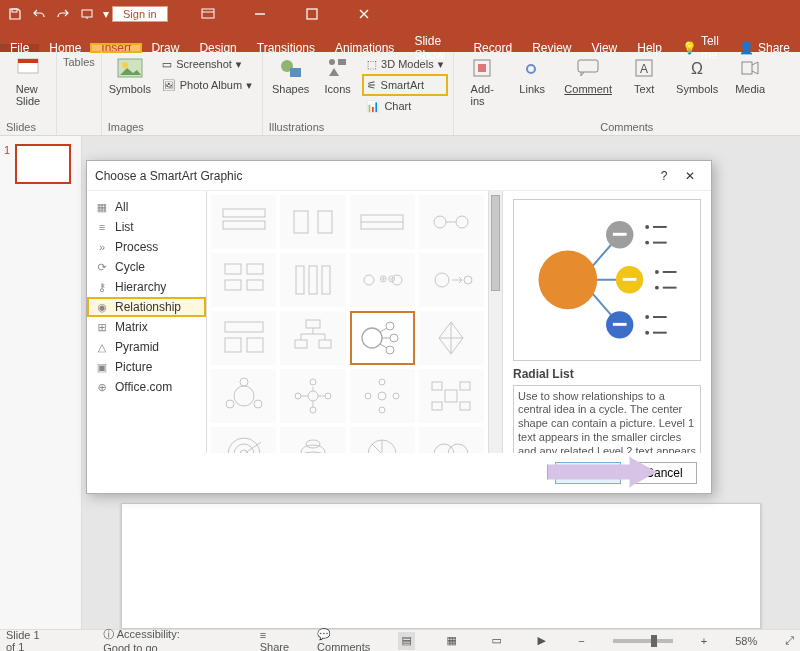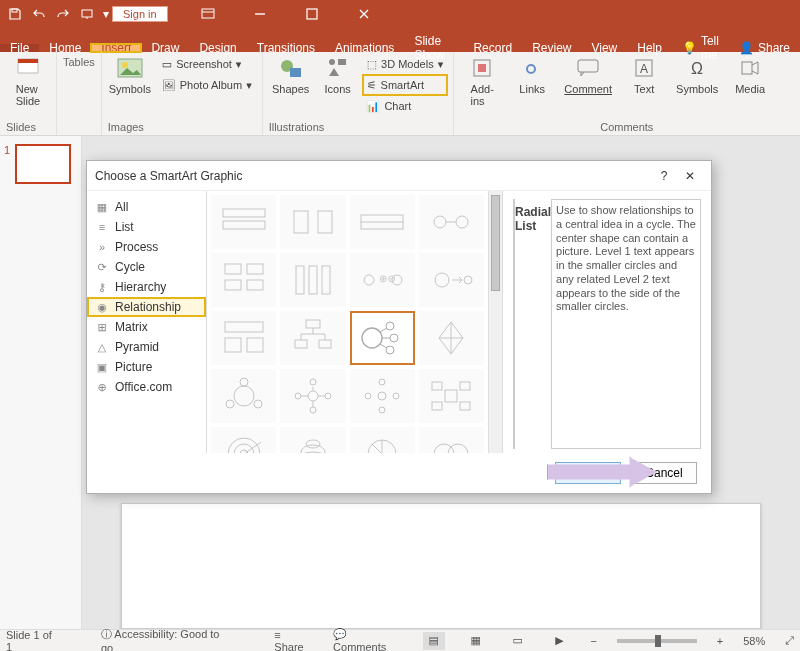--- a/index.html
+++ b/index.html
@@ -48,30 +48,30 @@
   .cat { display: flex; align-items: center; gap: 6px; padding: 3px 8px; font-size: 12px; color:#333; }
   .cat .ci { width:14px; height:14px; display:flex; align-items:center; justify-content:center; color:#888; font-size:11px; }
   .cat.sel { background: #fff8df; outline: 2px solid #e7b416; outline-offset: -2px; }
   .dlg-gallery { width: 296px; border-right: 1px solid #ddd; position: relative; overflow: hidden; }
   .gal-grid { position:absolute; inset:0 14px 0 0; display:grid; grid-template-columns: repeat(4, 1fr); grid-auto-rows: 54px; gap:4px; padding:4px; }
   .gal-item { border:1px solid transparent; display:flex; align-items:center; justify-content:center; background:#fafafa; }
   .gal-item svg { opacity:0.55; }
   .gal-item.sel { border:2px solid #d07a2c; background:#fff; }
   .gal-scroll { position:absolute; right:0; top:0; bottom:0; width:14px; background:#f0f0f0; border-left:1px solid #ddd; }
   .gal-thumb { position:absolute; left:2px; right:2px; top:4px; height:96px; background:#c9c9c9; border:1px solid #aaa; }
-  .dlg-preview { flex:1; padding: 8px 10px 4px; display:flex; flex-direction:row; }
+  .dlg-preview { flex:1; padding: 8px 10px 4px; display:flex; flex-direction:column; }
   .pv-canvas { flex:1; border:1px solid #ccc; position:relative; }
   .pv-title { font-weight:600; font-size:12px; margin:6px 0 4px; }
   .pv-desc { font-size:11px; color:#555; line-height:1.25; border:1px solid #ccc; padding:4px; }
   .dlg-foot { height: 40px; display:flex; align-items:center; justify-content:flex-end; gap:10px; padding: 0 14px; position:relative; }
   .arrow-hl { position:absolute; left:460px; top:4px; width:110px; height:30px; background:#d6c3e6; clip-path: polygon(0 25%, 75% 25%, 75% 0, 100% 50%, 75% 100%, 75% 75%, 0 75%); border:1px solid #be9edc; }
   .btn { min-width: 66px; height: 22px; font-size:12px; border:1px solid #adadad; background:#fdfdfd; }
   .btn.ok { background:#e5f1fb; border-color:#7aaed6; }
   
-  .status { position:absolute; left:0; right:0; bottom:0; height:22px; background:#f3f2f1; border-top:1px solid #ddd; display:flex; align-items:center; font-size:11px; color:#555; padding:0 6px; gap:20px; }
+  .status { position:absolute; left:0; right:0; bottom:0; height:22px; background:#f3f2f1; border-top:1px solid #ddd; display:flex; align-items:center; font-size:11px; color:#555; padding:0 6px; gap:28px; }
   .status .sp { flex:1; }
   .status .vbtn { width:22px; height:18px; display:flex; align-items:center; justify-content:center; border:1px solid transparent; }
   .status .vbtn.act { background:#ddd; }
   .zoom-track { width:80px; height:4px; background:#bbb; position:relative; }
   .zoom-track::before, .zoom-track::after { content:""; position:absolute; top:-4px; width:10px; height:10px; }
   .zoom-knob { position:absolute; left:38px; top:-4px; width:6px; height:12px; background:#666; }
 </style>
 </head>
 <body>
 

